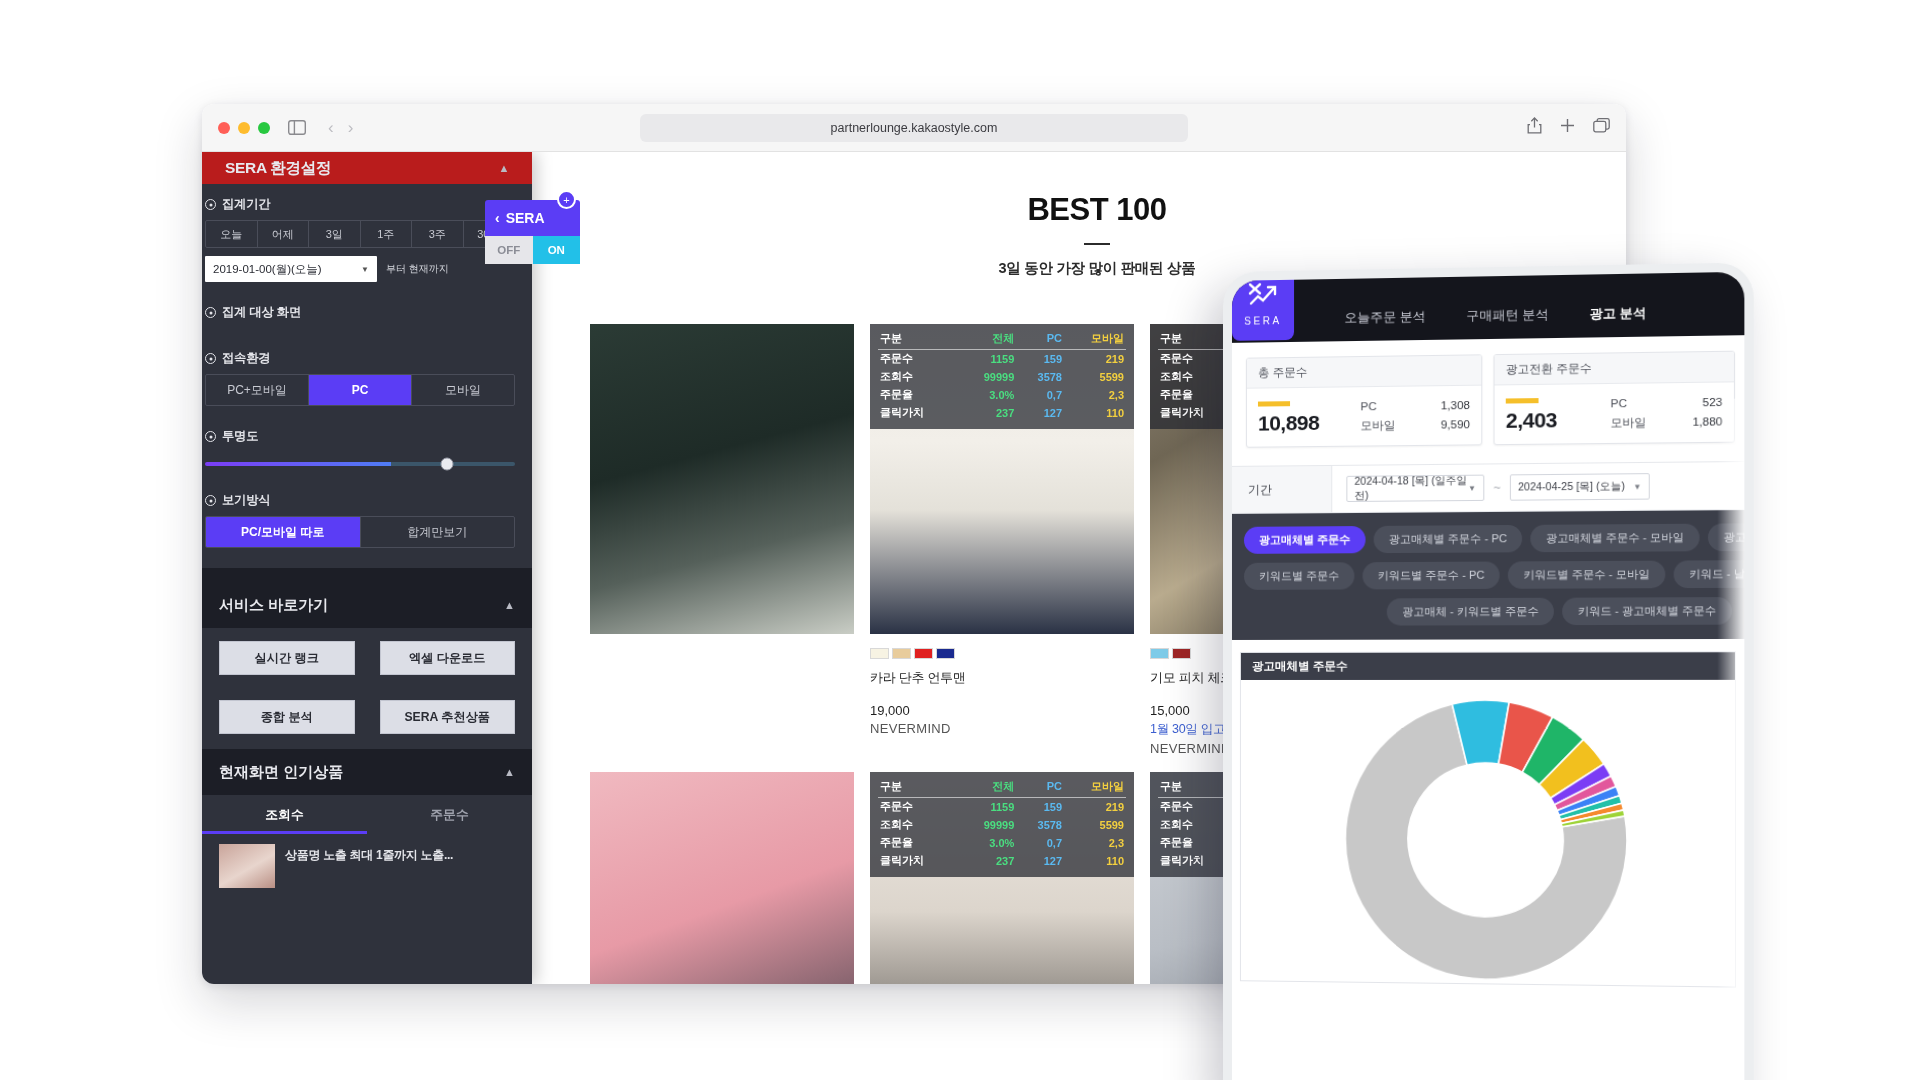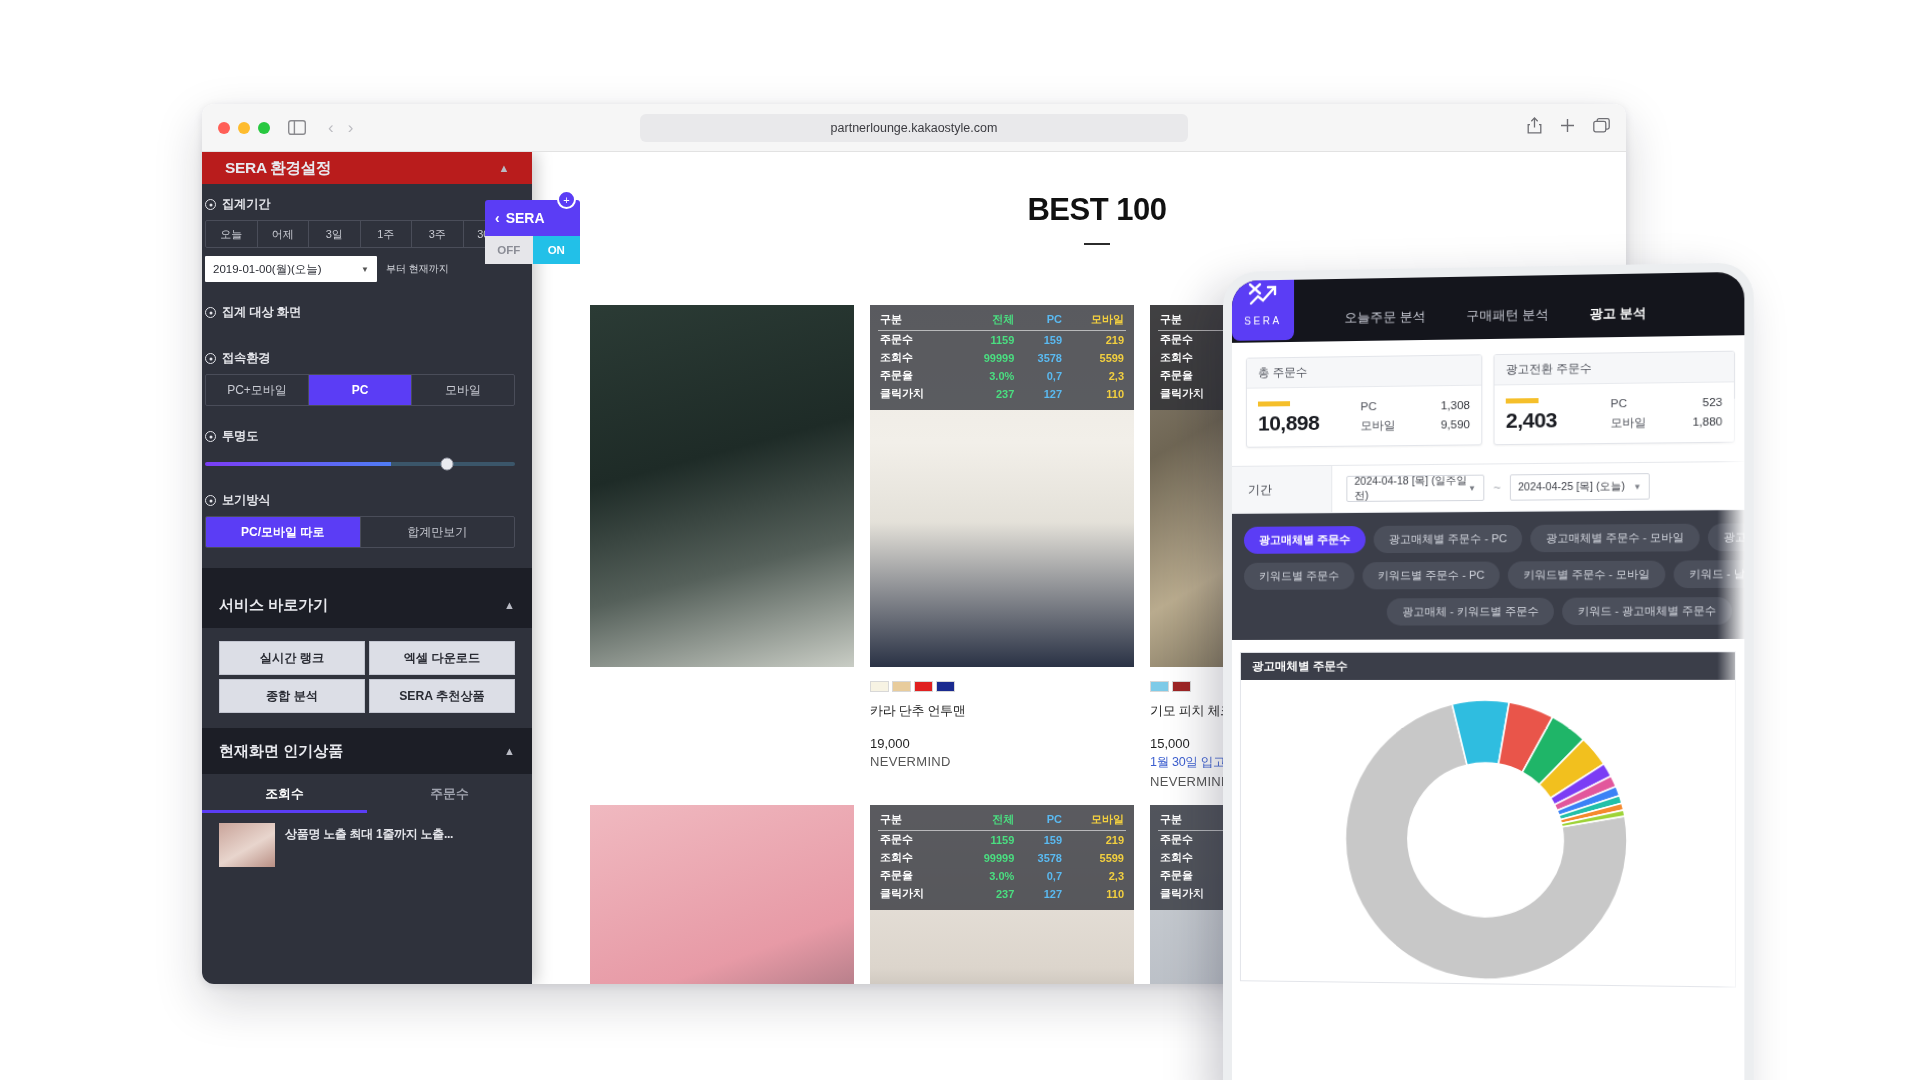--- a/index.html
+++ b/index.html
@@ -138,21 +138,21 @@
 
   .panel-head2 {
     height: 46px; background: #1c1e26;
     display: flex; align-items: center; padding: 0 17px;
     font-size: 15px; font-weight: bold;
   }
   .panel-head2 .chev { margin-left: auto; font-size: 11px; color: #b9bbc4; }
 
   .quick-grid {
     display: grid; grid-template-columns: 1fr 1fr;
-    gap: 4px; padding: 13px 17px 15px 17px;
+    gap: 25px; padding: 13px 17px 15px 17px;
   }
   .quick-btn {
     height: 34px; background: #dcdee6; border: 1px solid #c2c5d0;
     display: flex; align-items: center; justify-content: center;
     font-size: 12.2px; font-weight: bold; color: #2a2c34;
   }
 
   .tabs2 { display: flex; position: relative; }
   .tabs2 .t {
     flex: 1; text-align: center; font-size: 12.8px;
@@ -199,21 +199,21 @@
   .page-inner { padding-top: 40px; }
   .best-title { text-align: center; font-size: 31px; font-weight: bold; color: #111; letter-spacing: -0.5px; }
   .best-rule { width: 26px; height: 2px; background: #2b2b2b; margin: 15px auto 14px auto; }
   .best-sub { text-align: center; font-size: 14.5px; color: #2b2b2b; font-weight: bold; letter-spacing: -0.3px; }
 
   .grid {
     display: grid; grid-template-columns: repeat(4, 264px);
     gap: 16px; padding: 46px 0 0 22px;
   }
   .card { width: 264px; }
-  .thumb { width: 264px; height: 362px; position: relative; overflow: hidden; }
+  .thumb { width: 264px; height: 310px; position: relative; overflow: hidden; }
   .swatches { display: flex; gap: 3px; margin-top: 14px; }
   .sw { width: 19px; height: 11px; border: 1px solid #d8d8d8; }
   .p-name { font-size: 13px; color: #1f1f1f; margin-top: 10px; letter-spacing: -0.3px; }
   .p-price { font-size: 13px; color: #1f1f1f; margin-top: 16px; }
   .p-note { font-size: 12.5px; color: #3c5fd0; margin-top: 3px; letter-spacing: -0.3px; }
   .p-brand { font-size: 13px; color: #555; margin-top: 3px; letter-spacing: .3px; }
 
   
   .img-a { background: linear-gradient(165deg,#2b3b35 0%,#1e2b27 42%,#55605a 70%,#c9cdc5 100%); }
   .img-b { background: linear-gradient(180deg,#ece9e2 0%,#f2efe9 38%,#e4e1d9 60%,#2a3245 100%); }
@@ -401,20 +401,21 @@
         </span>
       </div>
     </div>
 
     <div class="browser-body">
 
       <div class="page">
         <div class="page-inner">
           <div class="best-title">BEST 100</div>
           <div class="best-rule"></div>
+          <div class="best-sub">3일 동안 가장 많이 판매된 상품</div>
 
           <div class="grid">
 
             <div class="card">
               <div class="thumb img-a"></div>
             </div>
 
             <div class="card">
               <div class="thumb img-b">
                 <div class="stats">

